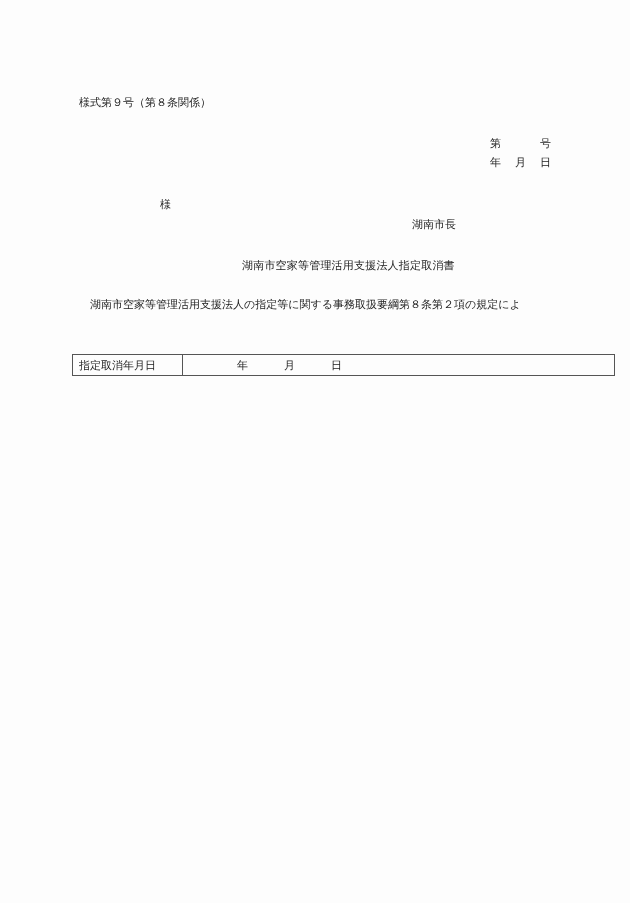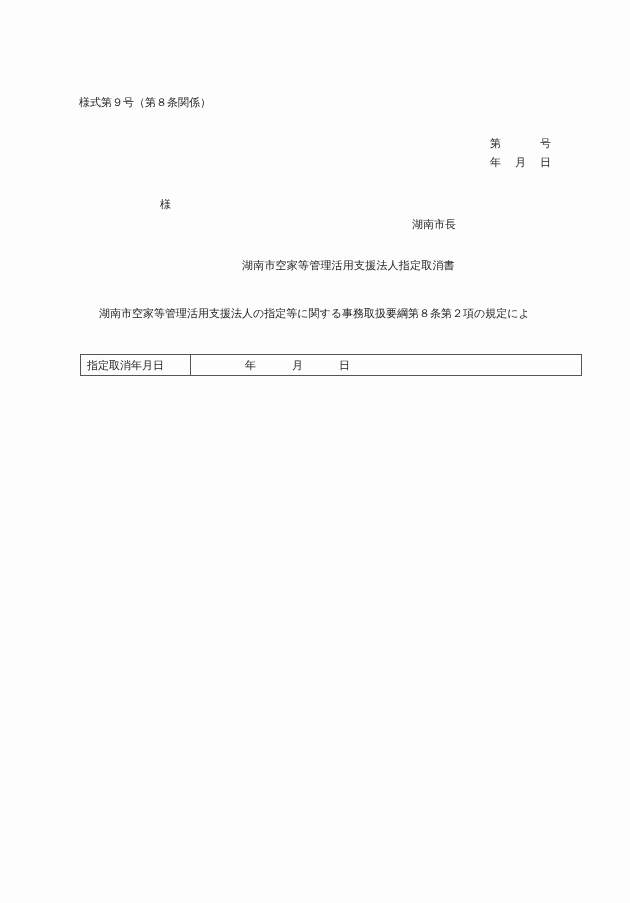--- a/index.html
+++ b/index.html
@@ -10,23 +10,23 @@
   }
   .abs { position: absolute; white-space: nowrap; line-height: 14px; font-family: Liberation Mono, monospace; }
   .form-number { left: 79px; top: 96px; }
   .doc-no { left: 490px; top: 137px; width: 60px; }
   .doc-no span, .doc-date span { position: absolute; }
   .doc-date { left: 490px; top: 156px; width: 60px; }
   .addressee { left: 160px; top: 198px; }
   .issuer { left: 412px; top: 218px; }
   .title { left: 205px; top: 259px; letter-spacing: 0.2px; margin-left: 37px; }
   .body-text { left: 79px; top: 296px; width: 472px; line-height: 19px; white-space: normal; }
-  .body-text p { margin: 9px; }
+  .body-text p { margin: 0; }
   table.form-table {
-    position: absolute; left: 80px; top: 354px; width: 502px;
+    position: absolute; left: 72px; top: 354px; width: 543px;
     border-collapse: collapse; table-layout: fixed;
   }
   table.form-table td { border: 1px solid #555; padding: 0 6px; font-size: 11px; vertical-align: middle; }
   table.form-table col.c1 { width: 110px; }
   .row-date td { height: 20px; }
   .row-reason td { height: 174px; }
   .date-fields { position: relative; height: 14px; }
   .date-fields span { position: absolute; top: 0; }
 </style>
 </head>

